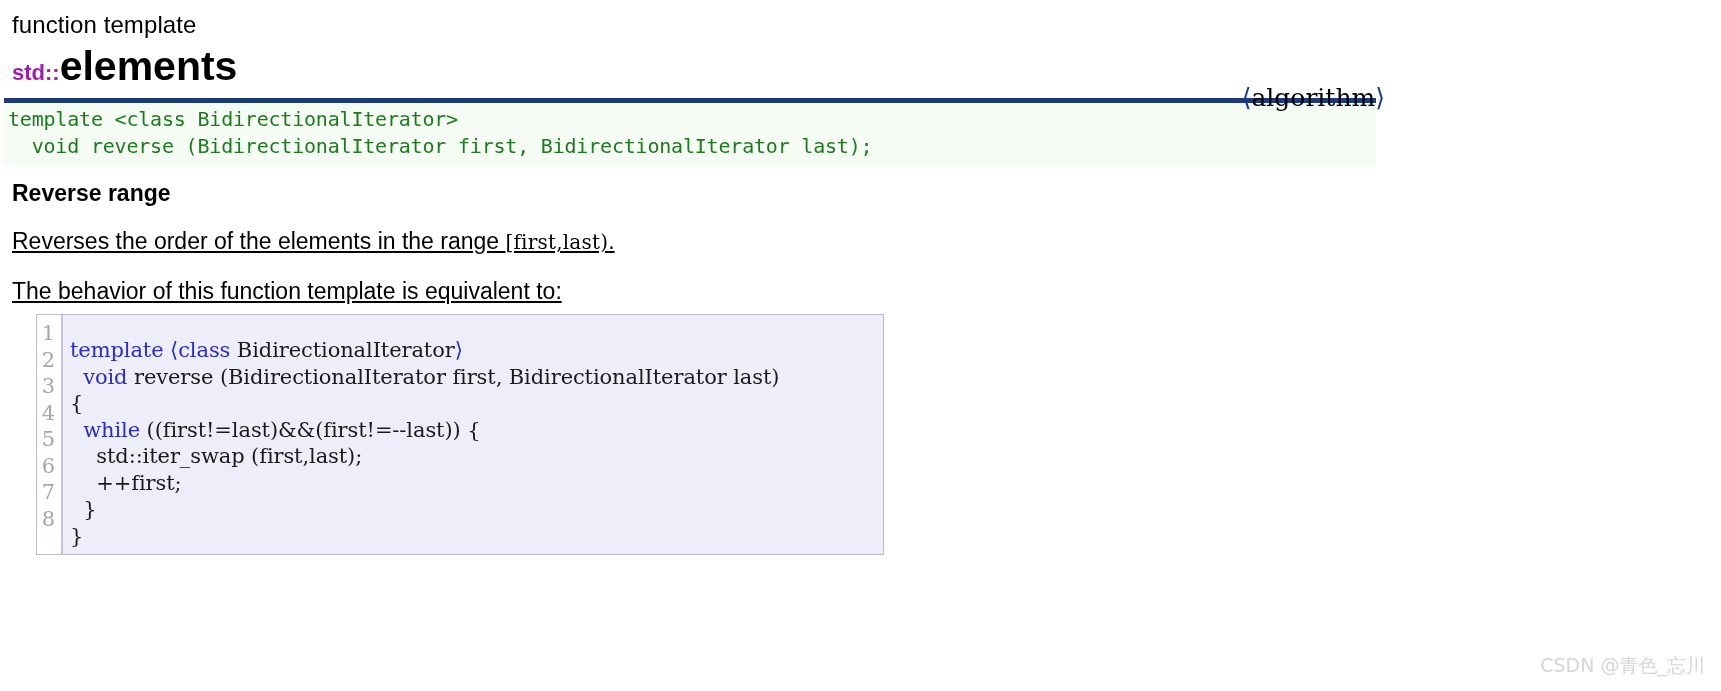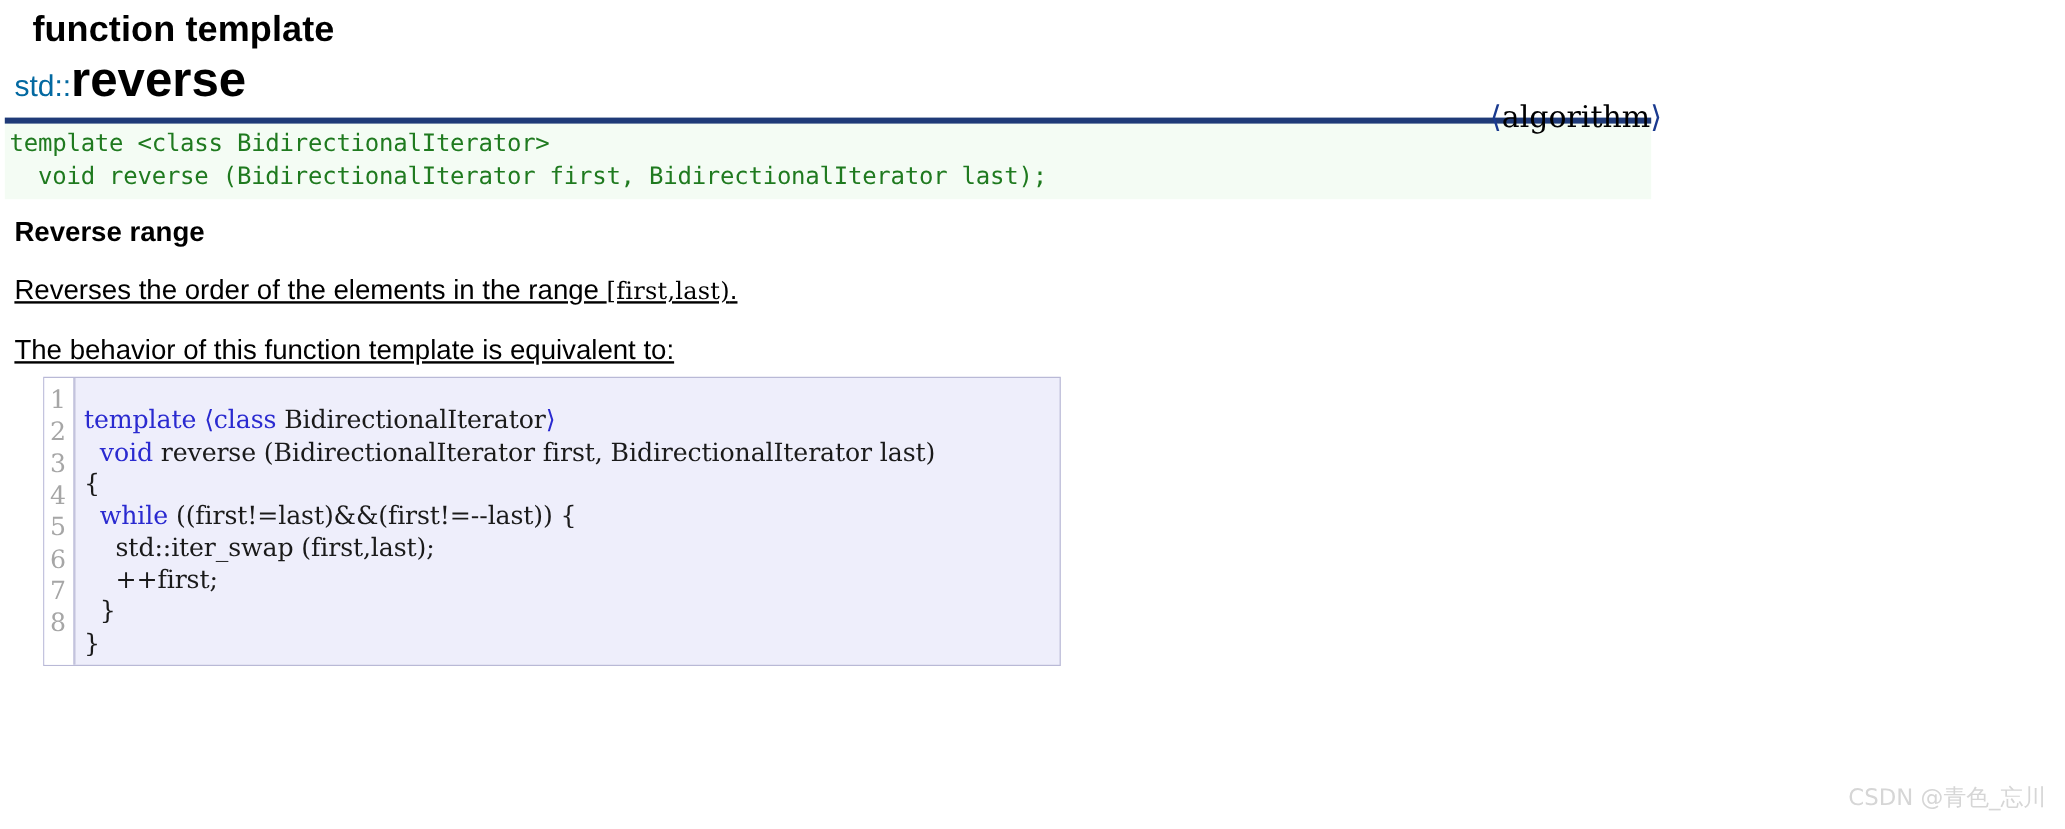--- a/index.html
+++ b/index.html
@@ -23,44 +23,43 @@
     height: 691px;
     padding: 0;
   }
 
   
   .header {
     position: relative;
     padding: 10px 0 0 12px;
   }
   .kind-label {
-    font-size: 30px;
+    font-size: 24px;
     line-height: 30px;
     color: #000000;
-    font-weight: bold;
+    font-weight: normal;
     letter-spacing: 0.1px;
-    margin-left: 15px;
   }
   .title-row {
     position: relative;
     margin-top: 2px;
     height: 48px;
   }
   .title {
     font-size: 41px;
     line-height: 48px;
     font-weight: bold;
     color: #000000;
     display: inline-block;
     white-space: nowrap;
   }
   .title .ns {
-    font-size: 25px;
-    color: #0369a1;
-    font-weight: normal;
+    font-size: 22px;
+    color: #a21caf;
+    font-weight: bold;
     vertical-align: baseline;
   }
   .header-include {
     position: absolute;
     right: 336px;
     top: 42px;
     font-family: "DejaVu Serif", "Liberation Serif", serif;
     font-size: 25px;
     line-height: 28px;
     color: #000000;
@@ -164,21 +163,21 @@
   }
 </style>
 </head>
 <body>
 
 <div class="page">
 
   <div class="header">
     <div class="kind-label">function template</div>
     <div class="title-row">
-      <span class="title"><span class="ns">std::</span><span>reverse</span></span>
+      <span class="title"><span class="ns">std::</span><span>elements</span></span>
       <span class="header-include"><span class="ang">⟨</span><span>algorithm</span><span class="ang">⟩</span></span>
     </div>
   </div>
 
   <div class="sig-wrap">
     <div class="sig"><span>template &lt;class BidirectionalIterator&gt;</span>
 <span>  void reverse (BidirectionalIterator first, BidirectionalIterator last);</span></div>
   </div>
 
   <div class="section-title">Reverse range</div>

